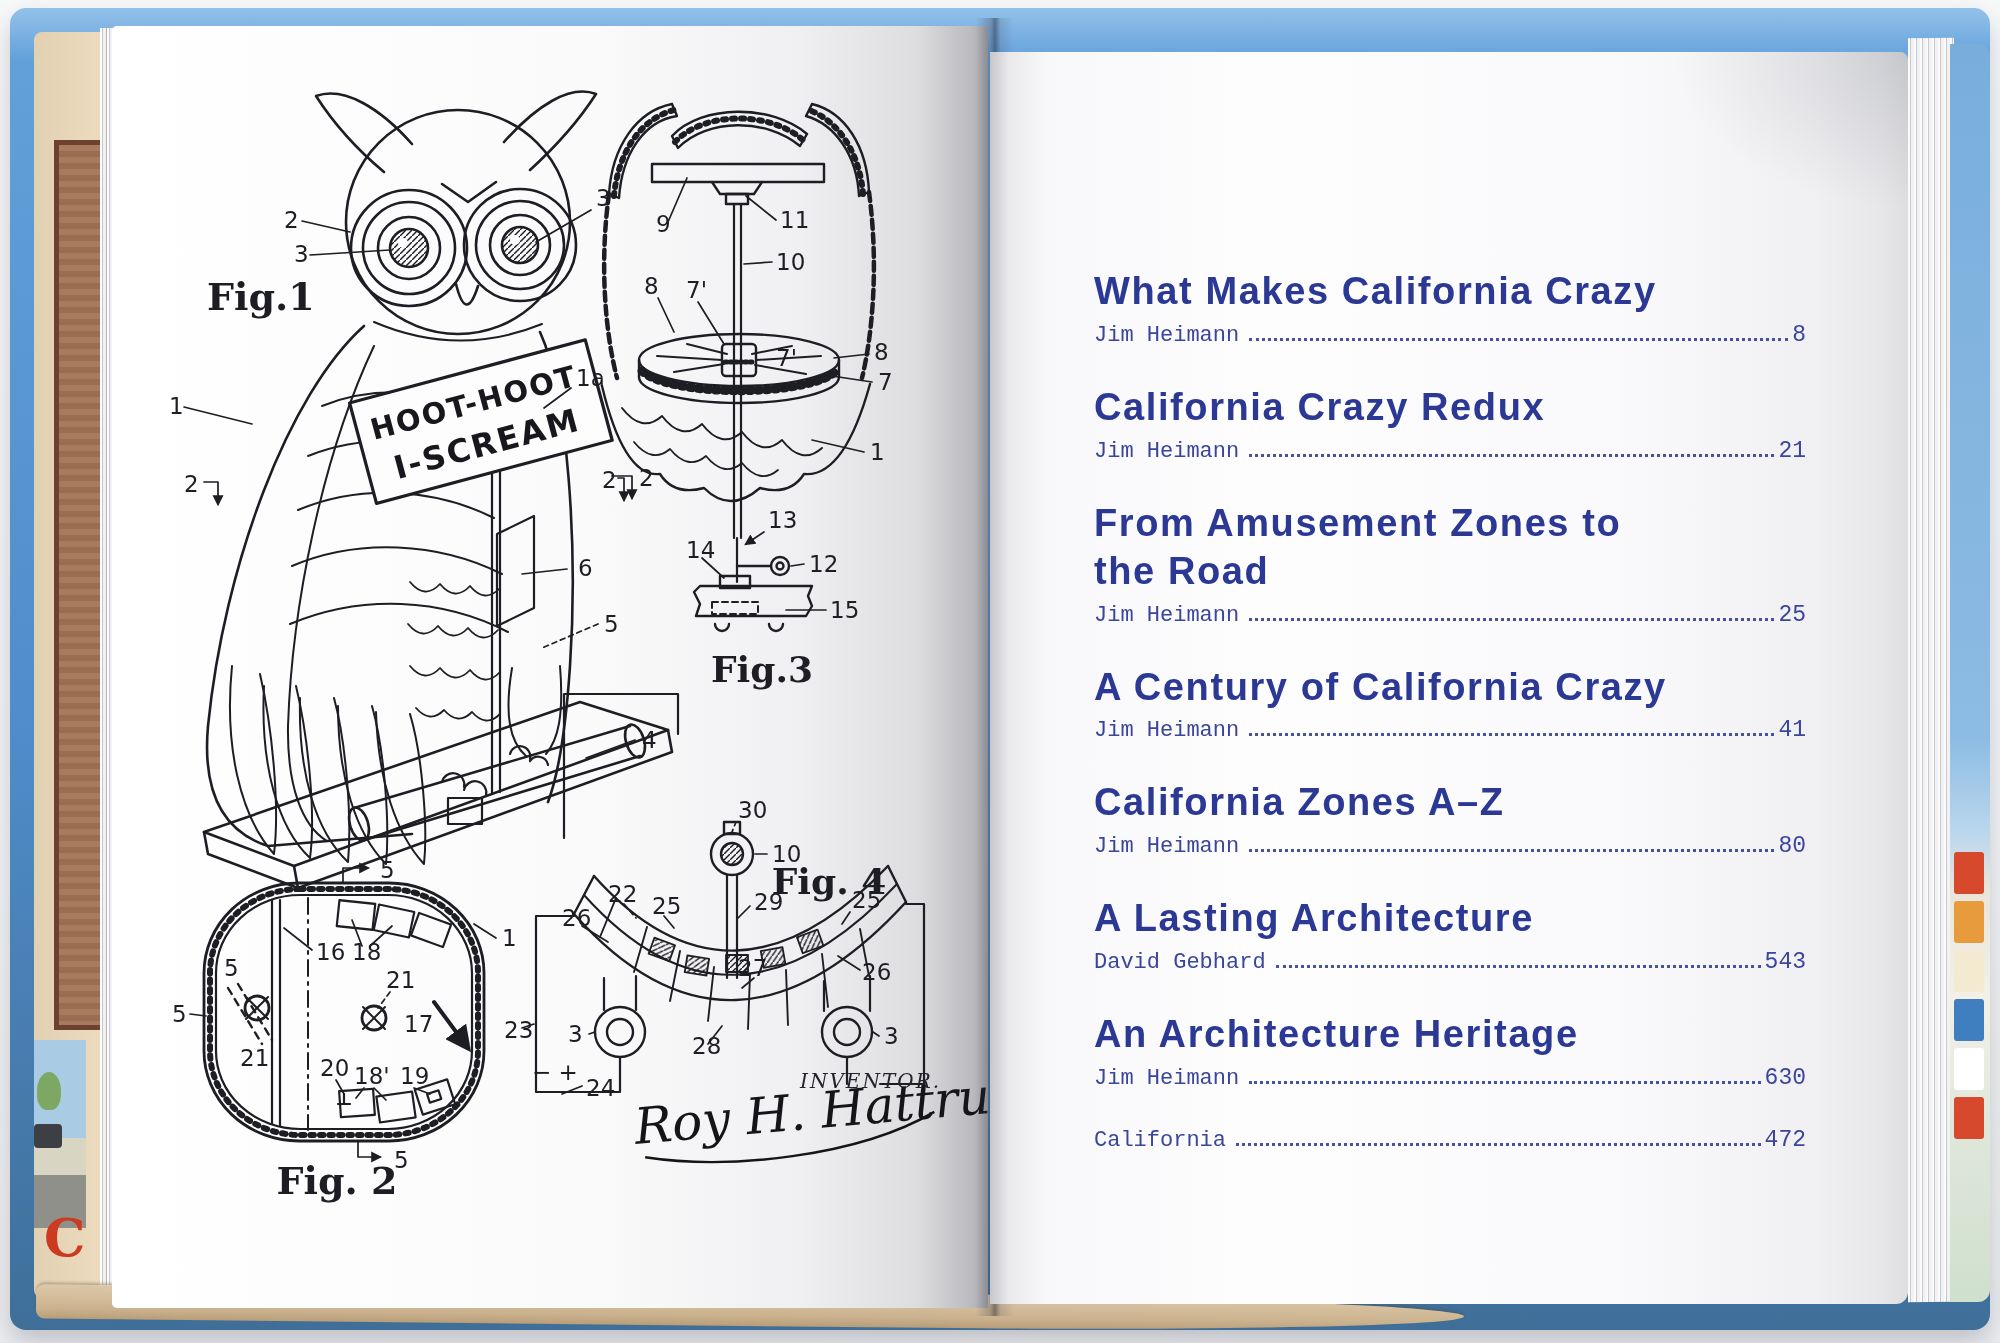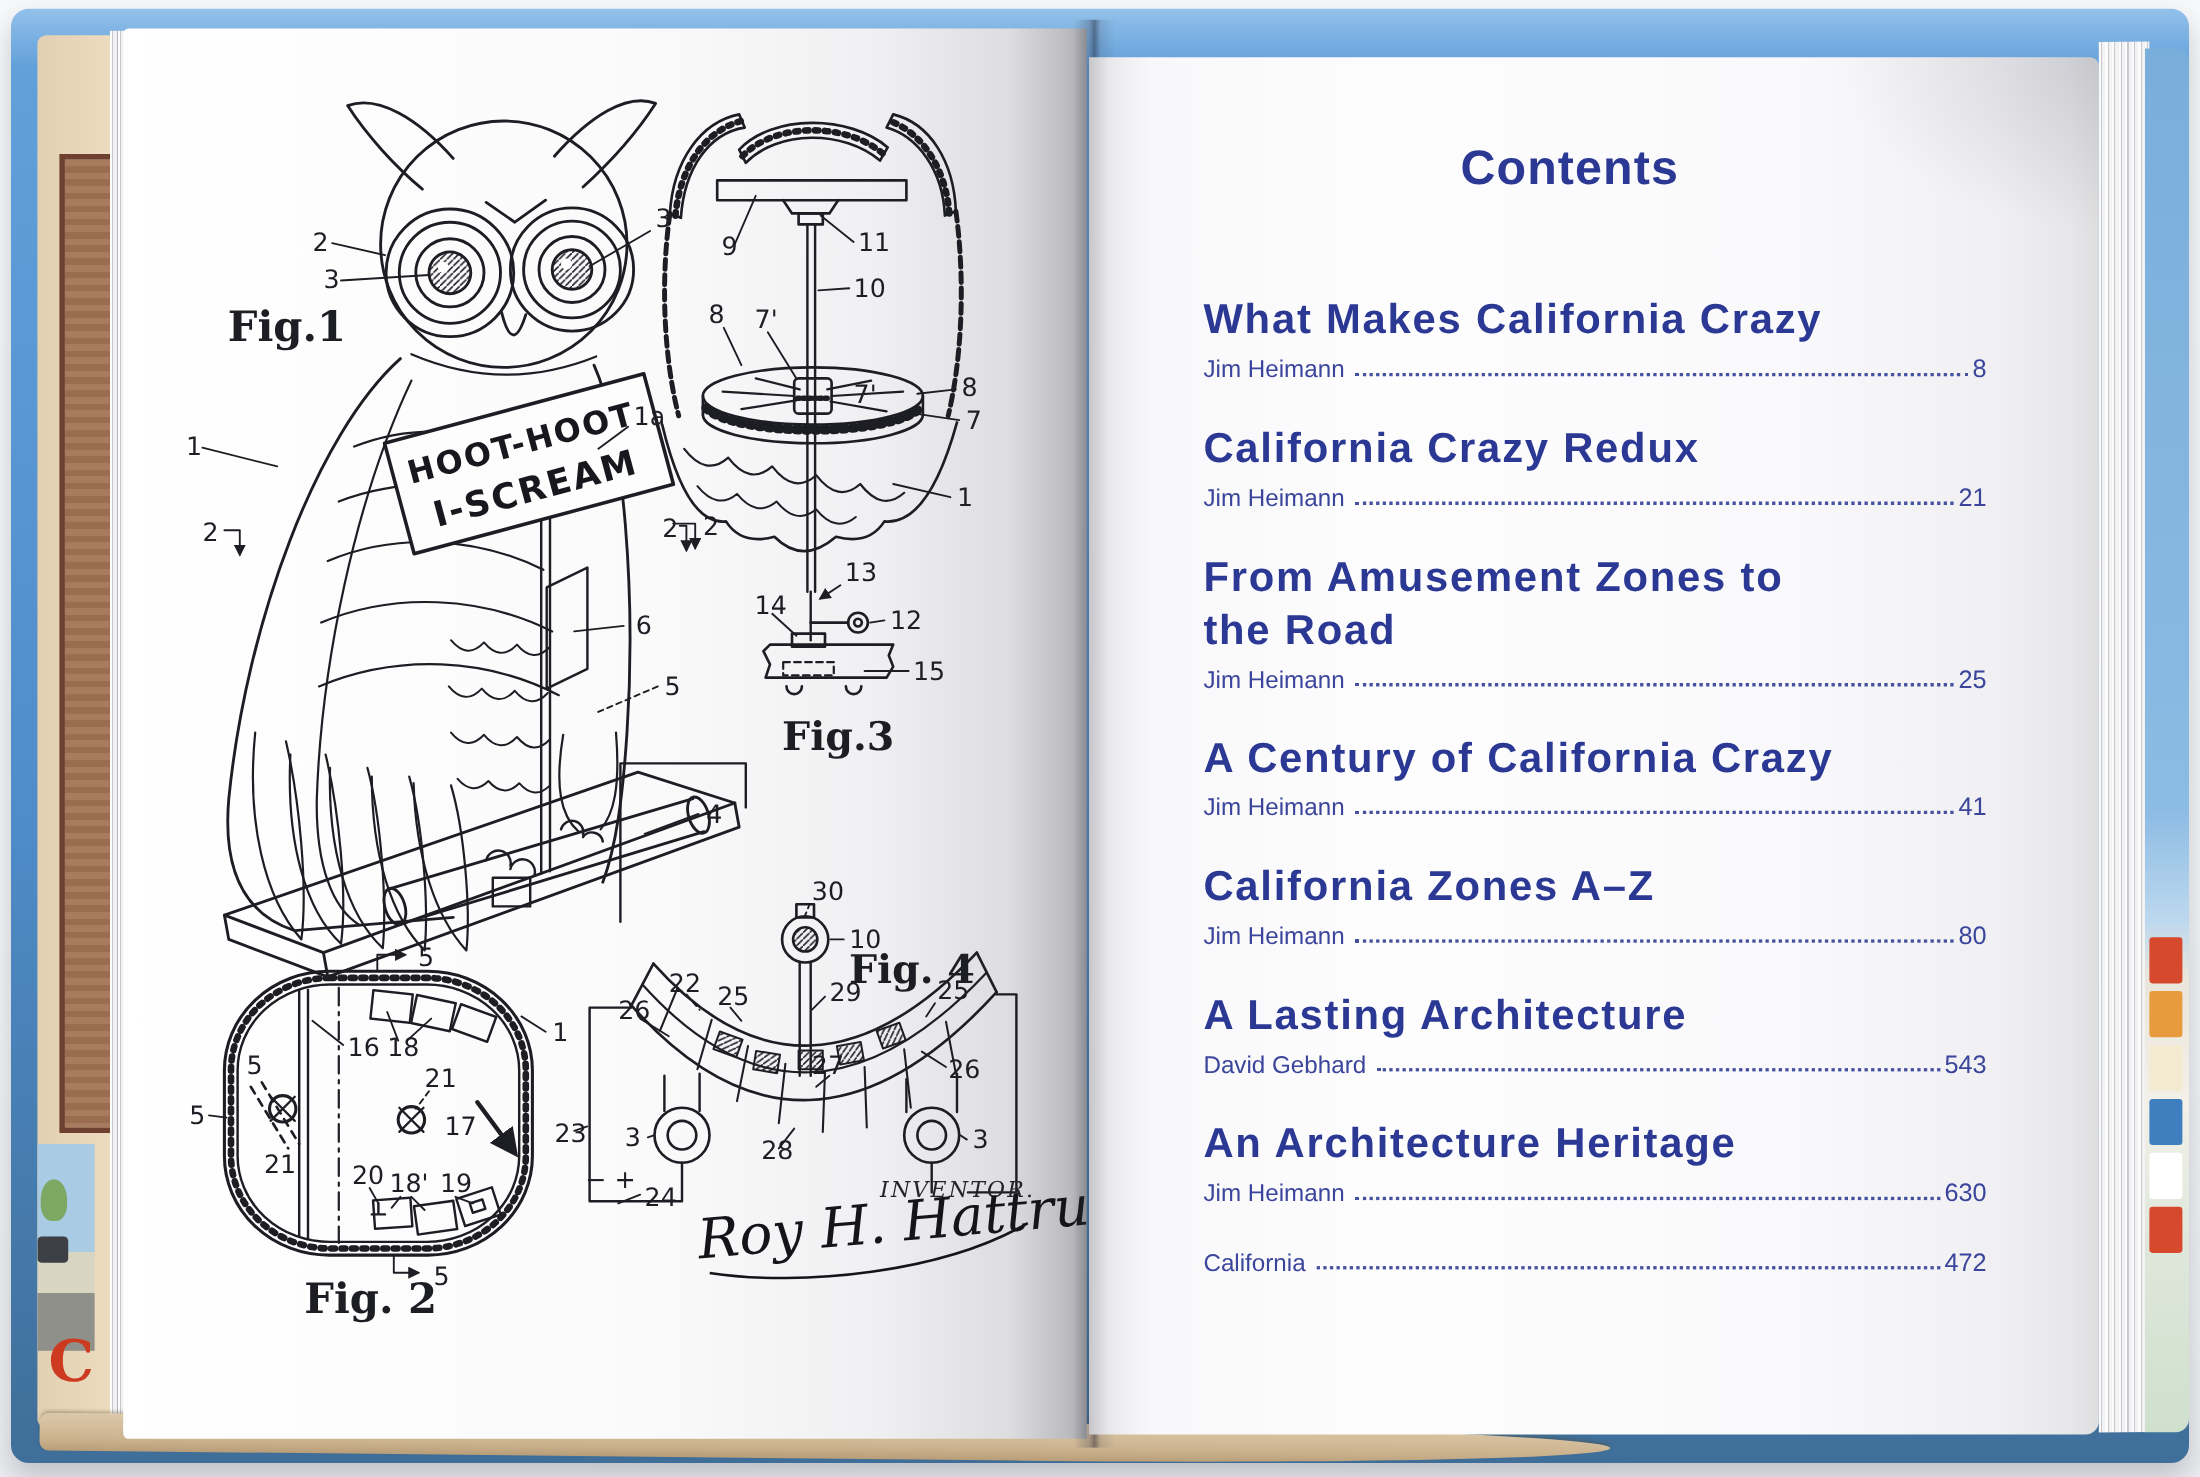--- a/index.html
+++ b/index.html
@@ -45,21 +45,21 @@
   .edge-letters{position:absolute;left:4px;top:808px;width:30px;display:flex;flex-direction:column;gap:7px;}
   .edge-letters div{height:42px;border-radius:3px;}
 
   
   .toc-title{position:absolute;left:-22px;width:100%;top:76px;text-align:center;
          font-size:44px;font-weight:bold;letter-spacing:1px;color:#2b3894;}
   .toc{position:absolute;left:104px;top:216px;width:712px;}
   .toc-heading{font-size:38px;line-height:1.26;font-weight:bold;letter-spacing:1.6px;
          color:#2b3894;white-space:pre-line;}
   .author-row{display:flex;align-items:flex-end;margin-top:6px;
-         font-family:Liberation Sans, sans-serif;font-size:22px;color:#3a459b;}
+         font-family:Liberation Mono, monospace;font-size:22px;color:#3a459b;}
   .dots{flex:1;border-bottom:3.4px dotted #46519f;margin:0 4px 7px 10px;}
   .pageno{font-size:23px;}
   .toc-entry{margin-bottom:36px;}
   .appendix-row{margin-top:16px;}
 
   
   .fig-caption{font-family:"DejaVu Serif",serif;font-weight:bold;fill:#1d1d24;}
   .callout{font-family:"DejaVu Sans",sans-serif;font-size:23px;fill:#1d1d24;}
   .banner-text{font-family:"DejaVu Sans",sans-serif;font-weight:bold;fill:#17171d;}
   .inventor{font-family:"DejaVu Serif",serif;font-style:italic;font-size:20px;letter-spacing:2px;fill:#23232b;}
@@ -356,21 +356,20 @@
       <g transform="translate(524,1118) rotate(-5)">
         <text class="signature" x="0" y="0">Roy H. Hattrup</text>
         <path d="M8,14 C90,34 220,32 300,-6" stroke="#141419" stroke-width="2.4" fill="none"></path>
       </g>
     </svg>
   </div>
 
   <div class="gutter"></div>
 
   <div class="page-right">
-    <div class="toc-title">Contents</div>
     <div class="toc">
 
       <div class="toc-entry">
         <div class="toc-heading">What Makes California Crazy</div>
         <div class="author-row">
             <span>Jim Heimann</span>
             <span class="dots"></span>
             <span class="pageno">8</span>
           </div>
       </div>

